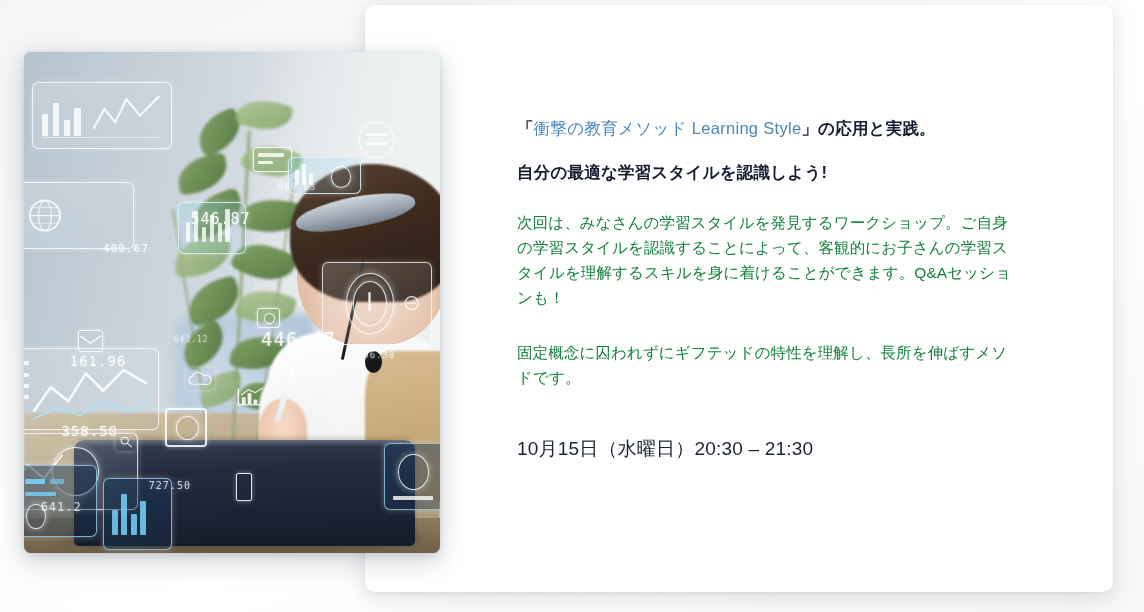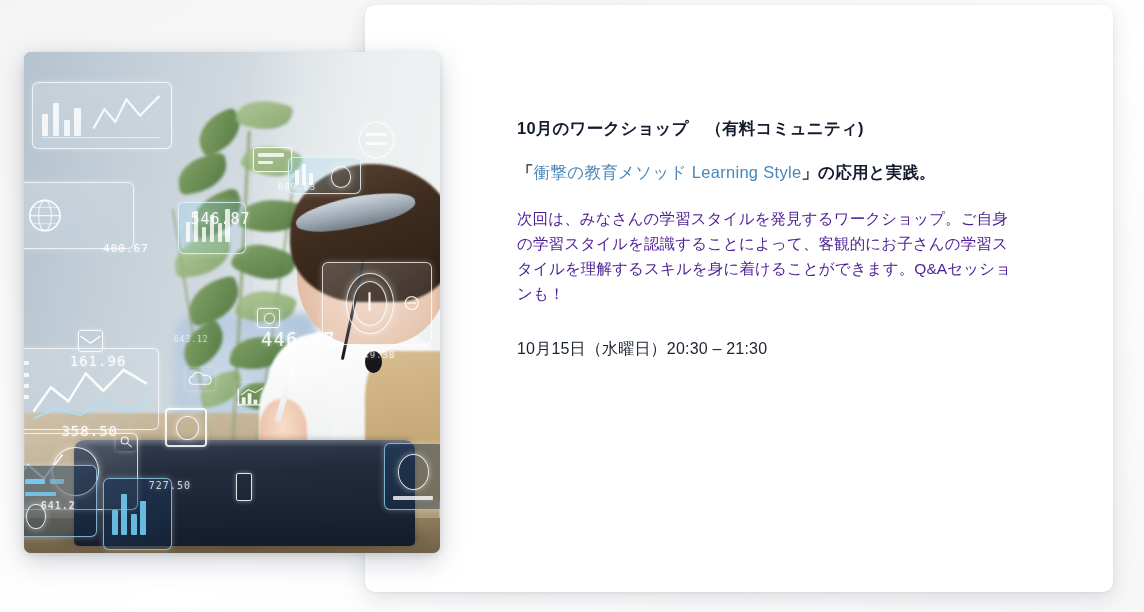--- a/index.html
+++ b/index.html
@@ -51,31 +51,31 @@
   .heading-line.second { margin-bottom: 22px; }
   .heading-line.third  { margin-bottom: 26px; }
 
   .link-blue {
     color: #4a86b8;
     font-weight: 400;
     letter-spacing: 0.3px;
   }
 
   .body-para {
-    color: #4c1d95;
+    color: #15803d;
     font-size: 15.5px;
     line-height: 1.62;
     margin: 0 0 30px 0;
     letter-spacing: 0.1px;
   }
   .body-para.last { margin-bottom: 44px; }
 
   .date-line {
     color: #1b2331;
-    font-size: 16px;
+    font-size: 19px;
     line-height: 1.6;
     letter-spacing: 0.2px;
     margin: 0;
   }
 
   
   .photo-card {
     position: absolute;
     left: 24px;
     top: 52px;
@@ -356,27 +356,28 @@
     fill: none;
   }
 </style>
 </head>
 <body>
 
 <div class="content-card">
 
   <div class="text-col">
 
-    <p class="heading-line first">10月のワークショップ　（有料コミュニティ)</p>
 
     <p class="heading-line second"><span>「</span><span class="link-blue">衝撃の教育メソッド Learning Style</span><span>」の応用と実践。</span></p>
 
+    <p class="heading-line third">自分の最適な学習スタイルを認識しよう!</p>
 
     <p class="body-para">次回は、みなさんの学習スタイルを発見するワークショップ。ご自身の学習スタイルを認識することによって、客観的にお子さんの学習スタイルを理解するスキルを身に着けることができます。Q&amp;Aセッションも！</p>
 
+    <p class="body-para last">固定概念に囚われずにギフテッドの特性を理解し、長所を伸ばすメソドです。</p>
 
     <p class="date-line">10月15日（水曜日）20:30 – 21:30</p>
   </div>
 </div>
 
 <div class="photo-card">
   <div class="photo-inner">
 
     <div class="bg-wall"></div>
     <div class="bg-wall-right"></div>
@@ -557,21 +558,21 @@
       <div class="hud-panel dark" style="right:-1%; top:78%; width:14%; height:13%;">
         <div class="hud-ring" style="left:22%; top:16%; width:50%; height:52%;"></div>
         <div class="hud-bar" style="left:14%; bottom:14%; width:68%; height:6%;"></div>
       </div>
 
       <div class="hud-num" style="left:19%; top:33.5%; font-size:11px;margin-top:22px;">400.67</div>
       <div class="hud-num" style="left:40%; top:31.5%; font-size:15px;">546.87</div>
       <div class="hud-num" style="left:57%; top:55%; font-size:19px;">446.47</div>
       <div class="hud-num" style="left:11%; top:60%; font-size:14px;">161.96</div>
       <div class="hud-num" style="left:9%; top:74%; font-size:14px;">358.50</div>
-      <div class="hud-num" style="left:80%; top:59.5%; font-size:9px; opacity:0.8;">449.30</div>
+      <div class="hud-num" style="left:80%; top:59.5%; font-size:9px; opacity:0.8;">556.38</div>
       <div class="hud-num" style="left:61%; top:26%; font-size:9px; opacity:0.8;">889.63</div>
       <div class="hud-num" style="left:30%; top:85.5%; font-size:10px; opacity:0.85;">727.50</div>
-      <div class="hud-num" style="left:4%; top:89.5%; font-size:10px; opacity:0.85;font-weight:bold;">641.2</div>
+      <div class="hud-num" style="left:4%; top:89.5%; font-size:12px; opacity:0.85;">641.2</div>
       <div class="hud-num" style="left:36%; top:56.5%; font-size:8px; opacity:0.7;">643.12</div>
     </div>
 
   </div>
 </div>
 
 </body></html>

